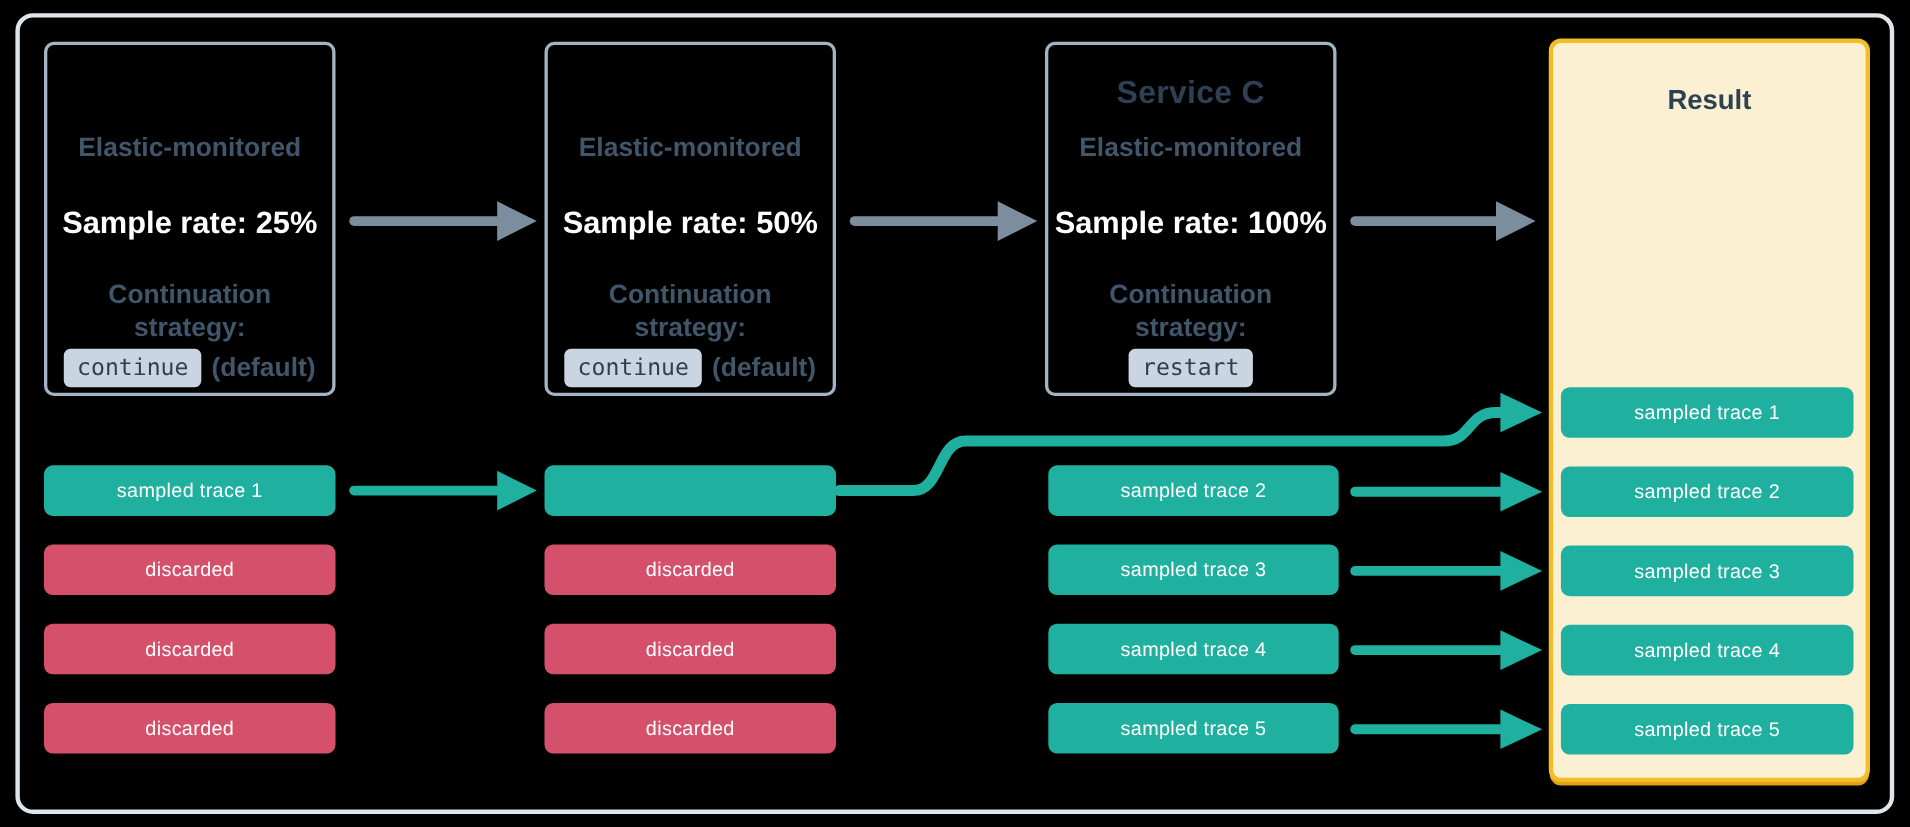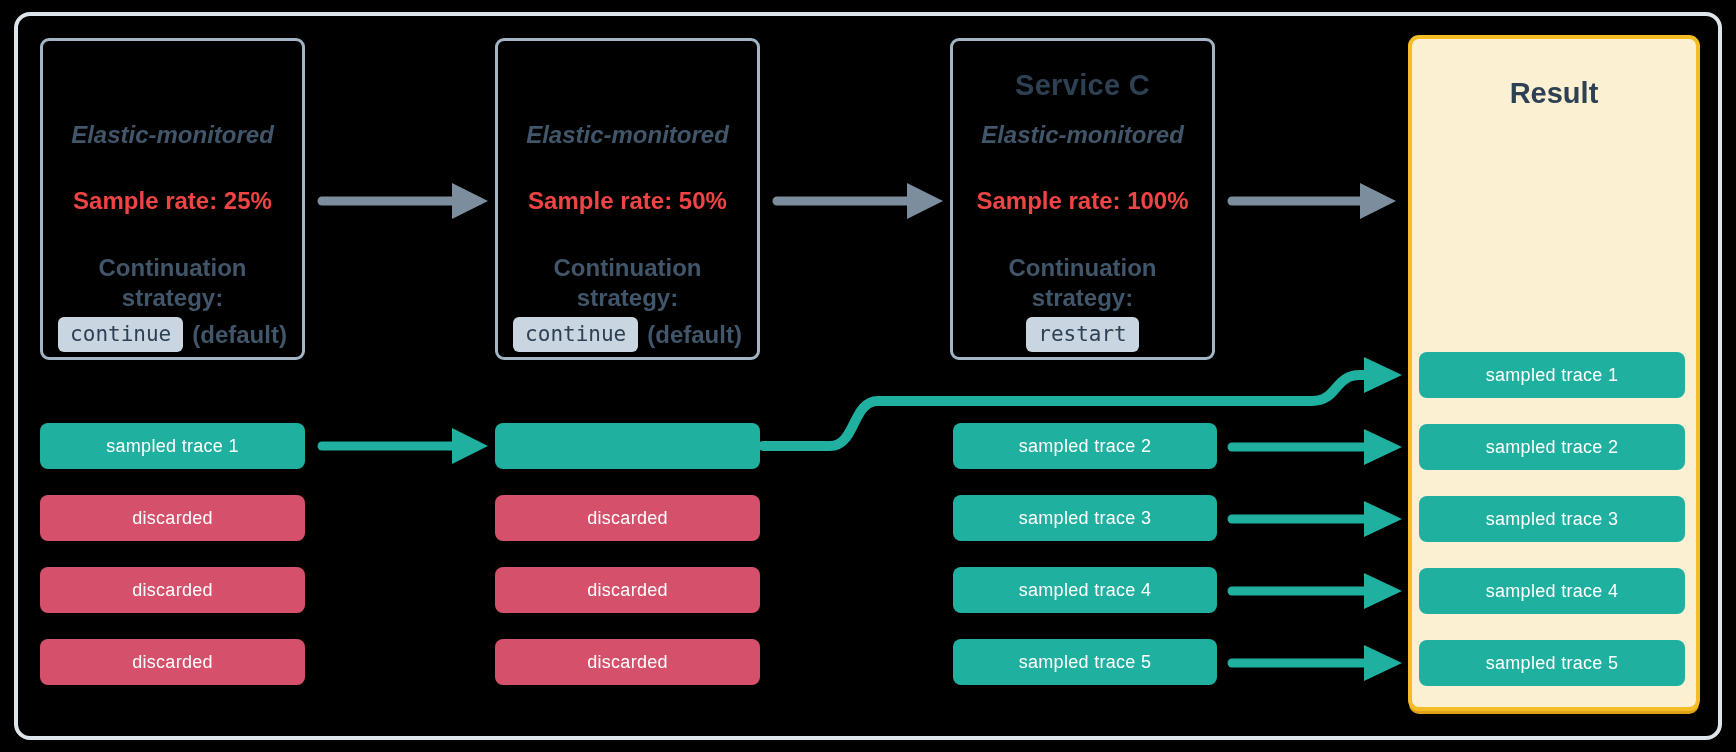--- a/index.html
+++ b/index.html
@@ -10,22 +10,22 @@
   .frame{
     position:absolute;left:14px;top:12px;width:1708px;height:728px;
     border:4px solid #dee5eb;border-radius:16px;box-sizing:border-box;
   }
   .svc-box{
     position:absolute;top:38px;width:265px;height:322px;box-sizing:border-box;
     border:3px solid #a3b5c4;border-radius:9px;text-align:center;
   }
   .svc-box.a{left:40px;} .svc-box.b{left:495px;} .svc-box.c{left:950px;}
   .svc-title{position:absolute;top:28px;left:0;width:100%;font-size:29px;font-weight:700;color:#2e4154;letter-spacing:.3px;}
-  .svc-sub{position:absolute;top:80px;left:0;width:100%;font-size:24px;font-weight:600;color:#41566a;font-style:italic;}
-  .svc-rate{position:absolute;top:146px;left:0;width:100%;font-size:24px;font-weight:600;color:#ef4444;}
+  .svc-sub{position:absolute;top:80px;left:0;width:100%;font-size:24px;font-weight:600;color:#41566a;}
+  .svc-rate{position:absolute;top:146px;left:0;width:100%;font-size:28px;font-weight:600;color:#ffffff;}
   .svc-strategy{position:absolute;top:212px;left:50%;transform:translateX(-50%);width:180px;font-size:24px;font-weight:600;color:#41566a;line-height:30px;}
   .svc-badge-row{position:absolute;top:276px;left:0;width:100%;display:flex;justify-content:center;align-items:center;gap:9px;}
   .badge{
     background:#c9d5e0;color:#2e4154;border-radius:6px;padding:4px 12px 5px;
     font-family:"DejaVu Sans Mono", monospace;font-size:21px;line-height:26px;
   }
   .badge-suffix{font-size:24px;font-weight:600;color:#41566a;}
   .pill{
     position:absolute;height:46px;border-radius:8px;color:#ffffff;
     font-size:18px;font-weight:500;display:flex;align-items:center;justify-content:center;
@@ -33,21 +33,21 @@
   }
   .pill.sampled{background:#1fb0a0;}
   .pill.discarded{background:#d5506a;text-align:center;}
   .lane-a{left:40px;width:265px;} .lane-b{left:495px;width:265px;} .lane-c{left:953px;width:264px;}
   .row0{top:423px;} .row1{top:495px;} .row2{top:567px;} .row3{top:639px;}
   .result-box{
     position:absolute;left:1408px;top:35px;width:292px;height:676px;box-sizing:border-box;
     background:#fbf0d2;border:4px solid #f4bd26;border-radius:11px;
     box-shadow:0 4px 0 -1px #dfa117;text-align:center;
   }
-  .result-title{margin-top:38px;font-size:29px;font-weight:700;color:#2e4154;}
+  .result-title{margin-top:38px;font-size:25px;font-weight:700;color:#2e4154;}
   .result-pill{left:1419px;width:266px;}
   .rrow0{top:352px;} .rrow1{top:424px;} .rrow2{top:496px;} .rrow3{top:568px;} .rrow4{top:640px;}
   .arrows{position:absolute;left:0;top:0;width:1736px;height:752px;pointer-events:none;}
 </style>
 </head>
 <body>
 
 <div class="canvas">
   <div class="frame"></div>
 

